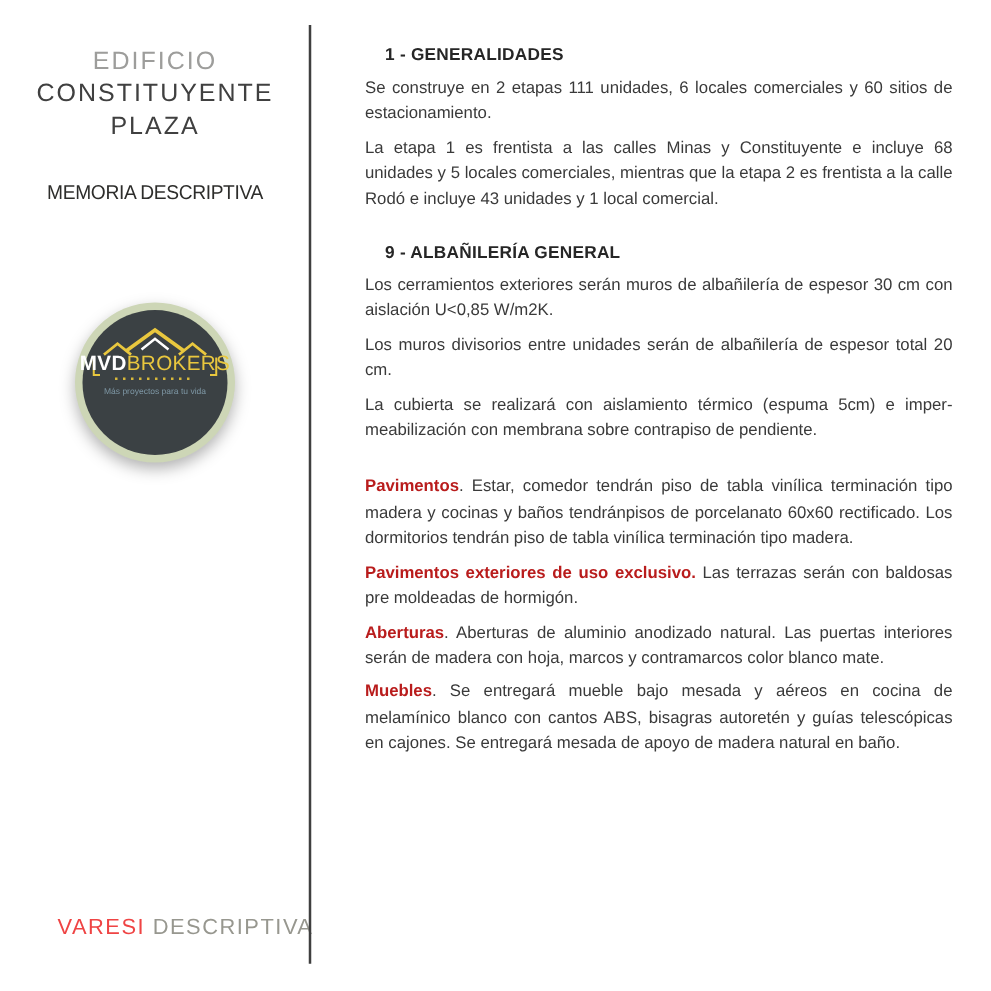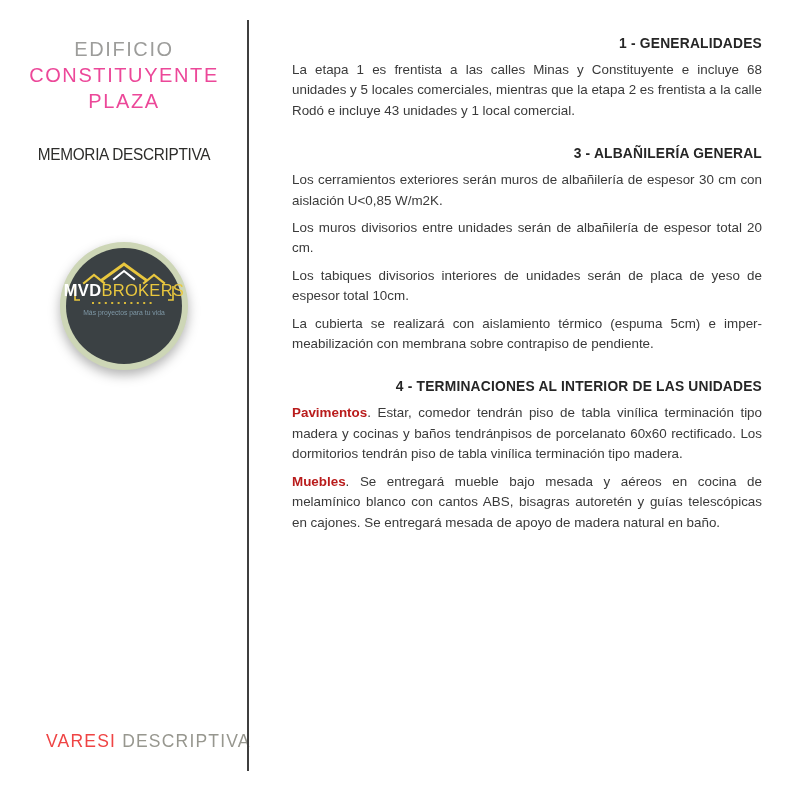--- a/index.html
+++ b/index.html
@@ -11,21 +11,21 @@
     overflow:hidden;
     -webkit-font-smoothing:antialiased;
   }
 
   
   .sidebar { position:absolute; left:0; top:0; width:248px; height:793px; }
 
   .title-block { position:absolute; top:36px; left:0; width:248px; text-align:center; }
   .title-line {
     font-size:20px; line-height:26px; letter-spacing:1.6px;
-    color:#ec4899; font-weight:400;
+    color:#404040; font-weight:400;
   }
   .title-line.muted { color:#9d9d9b; }
 
   .doc-type {
     position:absolute; top:146px; left:0; width:248px; text-align:center;
     font-size:16px; letter-spacing:-0.3px; color:#2d2d2b; font-weight:400;
     transform:scaleX(0.96); transform-origin:center;
   }
 
   .logo-wrap { position:absolute; left:54px; top:236px; width:140px; height:140px; }
@@ -42,21 +42,21 @@
   .divider {
     position:absolute; left:247px; top:20px;
     width:2px; height:751px; background:#3f3f3f;
   }
 
   
   .content { position:absolute; left:292px; top:36px; width:470px; }
   .doc-section { margin:0 0 25px 0; }
   .section-title {
     font-size:13.8px; font-weight:700; color:#262626;
-    letter-spacing:0.2px; margin:0 0 9px 16px;text-align:right;
+    letter-spacing:0.2px; margin:0 0 9px 16px;
   }
   .doc-section p {
     font-size:13.4px; line-height:20.4px; color:#3a3a3a;
     text-align:justify; margin:0 0 7px 0;
   }
   .doc-section p b { color:#b91c1c; }
 </style>
 </head>
 <body>
 
@@ -99,27 +99,28 @@
     <span class="primary">VARESI</span>
     <span class="secondary">DESCRIPTIVA</span>
   </div>
 </div>
 
 <div class="divider"></div>
 
 <div class="content">
     <section class="doc-section">
       <h3 class="section-title">1 - GENERALIDADES</h3>
+      <p><span>Se construye en 2 etapas 111 unidades, 6 locales comerciales y 60 sitios de estacionamiento.</span></p>
       <p><span>La etapa 1 es frentista a las calles Minas y Constituyente e incluye 68 unidades y 5 locales comerciales, mientras que la etapa 2 es frentista a la calle Rodó e incluye 43 unidades y 1 local comercial.</span></p>
     </section>
     <section class="doc-section">
-      <h3 class="section-title">3 - ALBAÑILERÍA GENERAL</h3>
+      <h3 class="section-title">9 - ALBAÑILERÍA GENERAL</h3>
       <p><span>Los cerramientos exteriores serán muros de albañilería de espesor 30 cm con aislación U&lt;0,85 W/m2K.</span></p>
       <p><span>Los muros divisorios entre unidades serán de albañilería de espesor total 20 cm.</span></p>
-      <p><span>Los tabiques divisorios interiores de unidades serán de placa de yeso de espesor total 10cm.</span></p>
       <p><span>La cubierta se realizará con aislamiento térmico (espuma 5cm) e imper-meabilización con membrana sobre contrapiso de pendiente.</span></p>
     </section>
     <section class="doc-section">
-      <h3 class="section-title">4 - TERMINACIONES AL INTERIOR DE LAS UNIDADES</h3>
       <p><b>Pavimentos</b><span>. Estar, comedor tendrán piso de tabla vinílica terminación tipo madera y cocinas y baños tendránpisos de porcelanato 60x60 rectificado. Los dormitorios tendrán piso de tabla vinílica terminación tipo madera.</span></p>
+      <p><b>Pavimentos exteriores de uso exclusivo.</b><span> Las terrazas serán con baldosas pre moldeadas de hormigón.</span></p>
+      <p><b>Aberturas</b><span>. Aberturas de aluminio anodizado natural. Las puertas interiores serán de madera con hoja, marcos y contramarcos color blanco mate.</span></p>
       <p><b>Muebles</b><span>. Se entregará mueble bajo mesada y aéreos en cocina de melamínico blanco con cantos ABS, bisagras autoretén y guías telescópicas en cajones. Se entregará mesada de apoyo de madera natural en baño.</span></p>
     </section>
   </div>
 
 </body></html>

